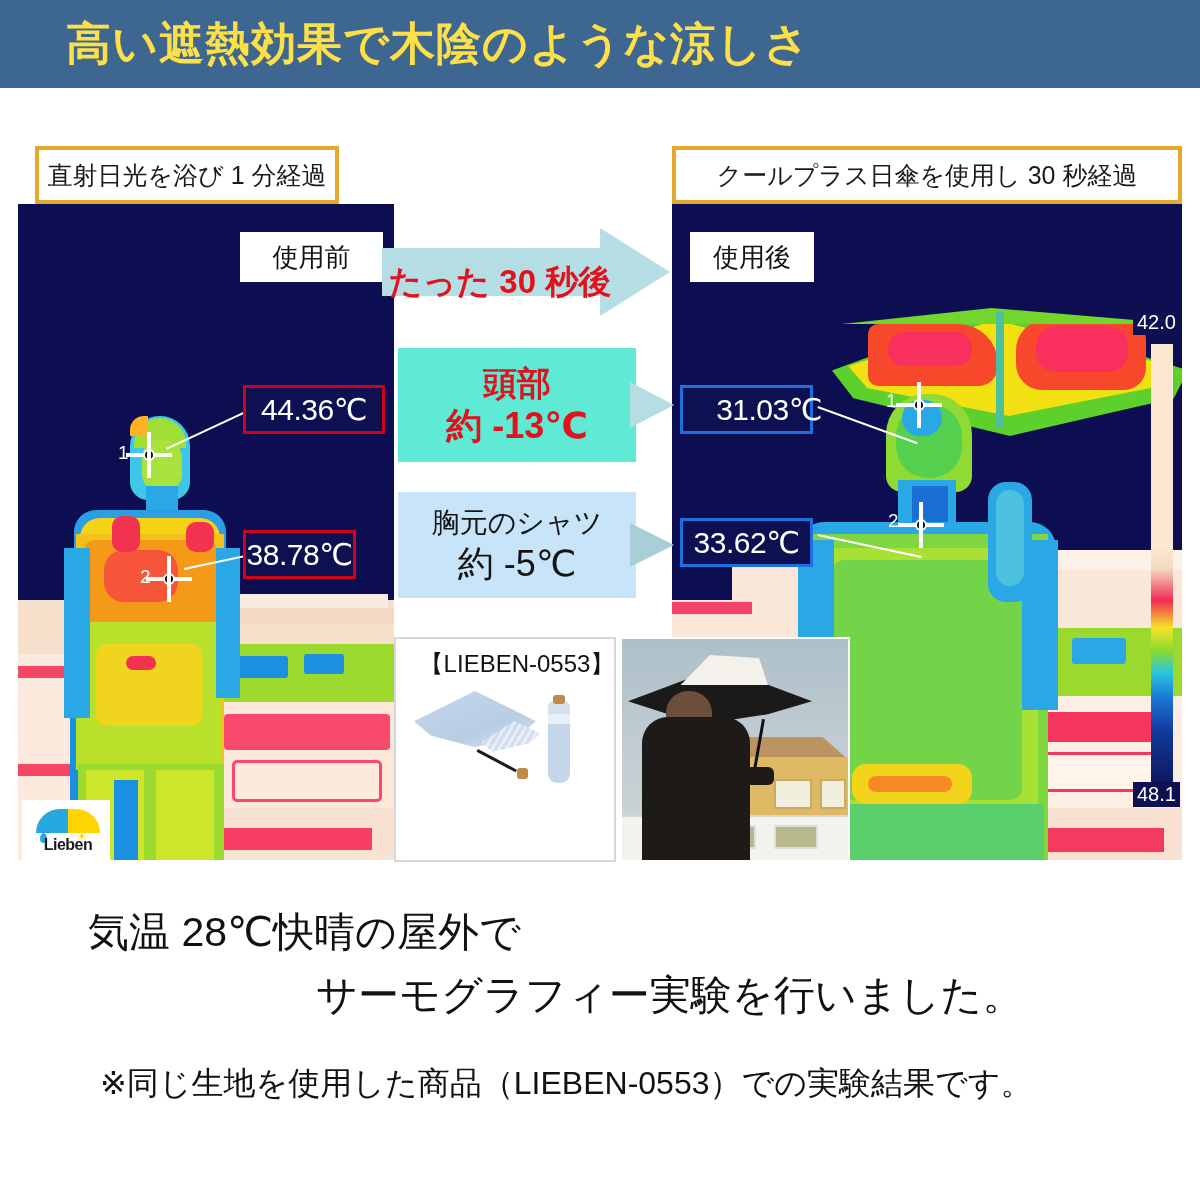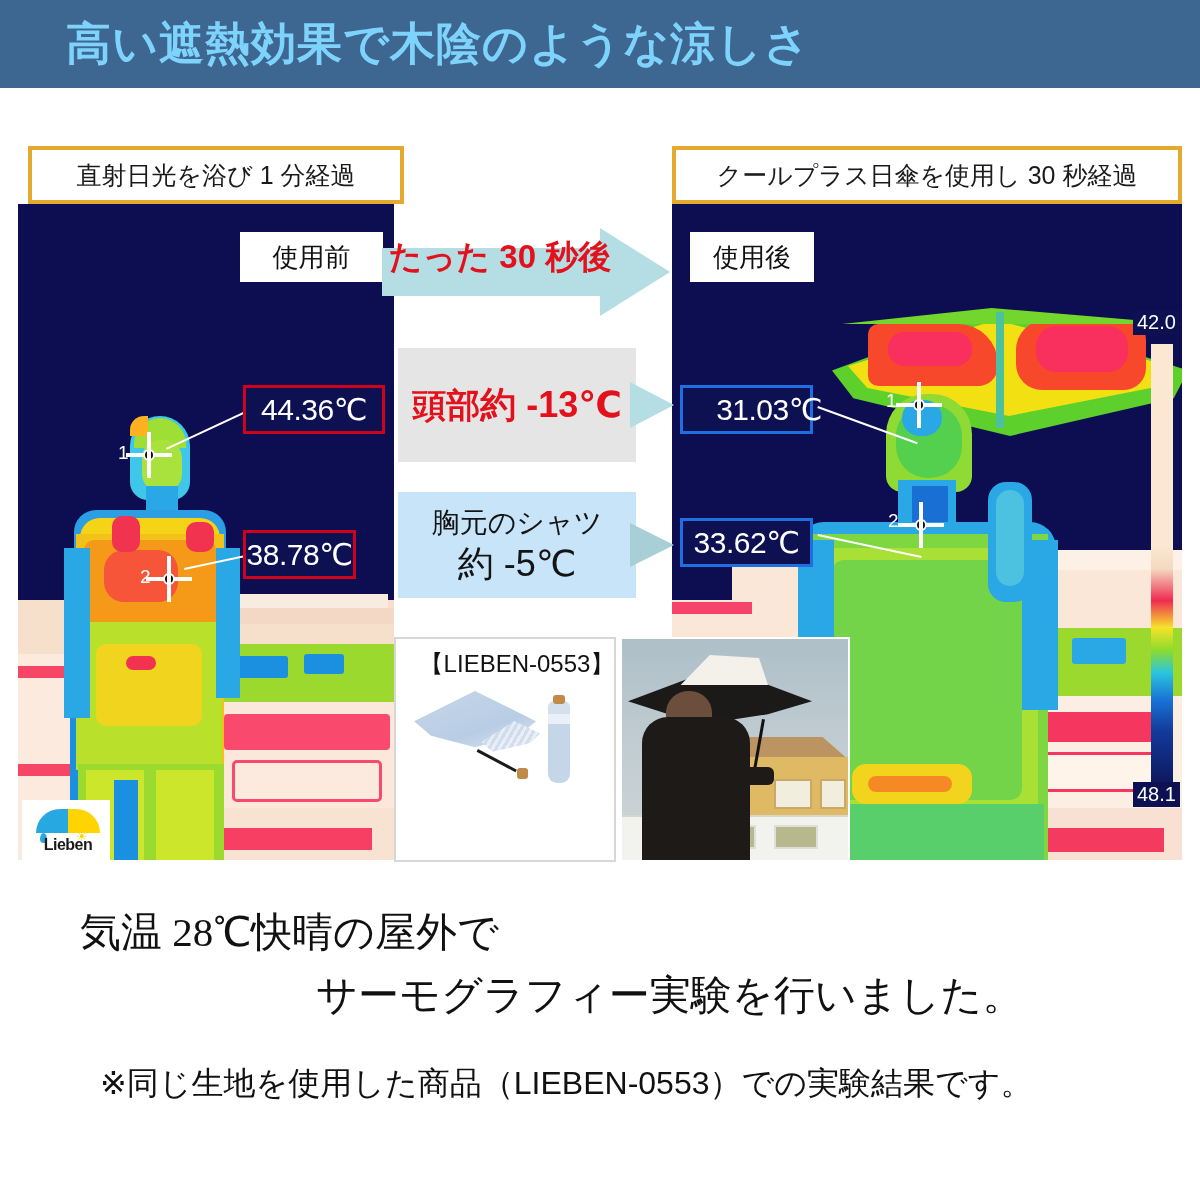--- a/index.html
+++ b/index.html
@@ -2,27 +2,27 @@
 <html><head>
 <meta charset="utf-8">
 <style>
   html,body{margin:0;padding:0;background:#ffffff;}
   body{width:1200px;height:1200px;position:relative;overflow:hidden;
        font-family:"Liberation Sans","DejaVu Sans",sans-serif;}
 
   
   .banner{position:absolute;left:0;top:0;width:1200px;height:88px;background:#3d6691;}
   .banner-title{position:absolute;left:66px;top:12px;font-size:45px;font-weight:bold;
-       color:#7dd3fc;letter-spacing:1px;white-space:nowrap;line-height:64px;}
+       color:#fde047;letter-spacing:1px;white-space:nowrap;line-height:64px;}
 
   
   .cap-box{position:absolute;background:#ffffff;border:4px solid #e5a92f;
        box-sizing:border-box;display:flex;align-items:center;justify-content:center;
        color:#1a1a1a;font-size:25px;white-space:nowrap;}
-  #cap-left{left:28px;top:146px;width:376px;height:58px;}
+  #cap-left{left:35px;top:146px;width:304px;height:58px;}
   #cap-right{left:672px;top:146px;width:510px;height:58px;}
 
   
   .thermal{position:absolute;overflow:hidden;background:#0d0d52;}
   #thermal-left{left:18px;top:204px;width:376px;height:656px;}
   #thermal-right{left:672px;top:204px;width:510px;height:656px;}
 
   
   .blob{position:absolute;}
 
@@ -54,28 +54,28 @@
 
   
   .leader{position:absolute;height:2px;background:#ffffff;transform-origin:0 0;}
 
   
   #arrow-30{position:absolute;left:382px;top:228px;width:288px;height:88px;}
   #arrow-30 .shaft{position:absolute;left:0;top:20px;width:222px;height:48px;background:#b4dee4;}
   #arrow-30 .head{position:absolute;left:218px;top:0;width:0;height:0;
        border-top:44px solid transparent;border-bottom:44px solid transparent;
        border-left:70px solid #b4dee4;}
-  #arrow-30 .label{position:absolute;left:18px;top:2px;width:200px;height:54px;
+  #arrow-30 .label{position:absolute;left:18px;top:27px;width:200px;height:54px;
        display:flex;align-items:center;justify-content:center;
        color:#e2111b;font-size:33px;font-weight:bold;white-space:nowrap;}
 
   
   #callout-head{position:absolute;left:398px;top:348px;width:278px;height:114px;}
   #callout-head .box{position:absolute;left:0;top:0;width:238px;height:114px;
-       background:#e5e5e5;display:flex;flex-direction:row;
+       background:#5eead4;display:flex;flex-direction:column;
        align-items:center;justify-content:center;}
   #callout-head .l1{color:#e2111b;font-size:34px;font-weight:bold;line-height:42px;}
   #callout-head .l2{color:#e2111b;font-size:36px;font-weight:bold;line-height:44px;}
   #callout-head .tip{position:absolute;left:232px;top:34px;width:0;height:0;
        border-top:23px solid transparent;border-bottom:23px solid transparent;
        border-left:44px solid #b4dee4;}
   #callout-head .tail{position:absolute;left:236px;top:45px;width:10px;height:24px;background:#b4dee4;}
 
   
   #callout-chest{position:absolute;left:398px;top:492px;width:278px;height:106px;}
@@ -158,21 +158,21 @@
        border-radius:0 32px 0 0;}
   #logo .drop{position:absolute;left:16px;top:31px;width:7px;height:10px;background:#28a8e0;
        border-radius:50% 50% 50% 50%/60% 60% 40% 40%;}
   #logo .rays{position:absolute;left:52px;top:30px;width:16px;height:9px;
        color:#ffd400;font-size:13px;line-height:9px;}
   #logo .word{position:absolute;left:0;top:34px;width:88px;text-align:center;
        font-size:16px;font-weight:bold;color:#1a1a1a;letter-spacing:-0.5px;}
 
   
   .copy{position:absolute;color:#111;white-space:nowrap;}
-  #copy1{left:80px;top:905px;font-size:41px;font-family:Liberation Serif, serif;}
+  #copy1{left:88px;top:905px;font-size:41px;}
   #copy2{left:316px;top:968px;font-size:41px;}
   #copy3{left:100px;top:1062px;font-size:32px;}
 </style>
 </head>
 <body>
 
 <div class="banner">
   <div class="banner-title">高い遮熱効果で木陰のような涼しさ</div>
 </div>
 

